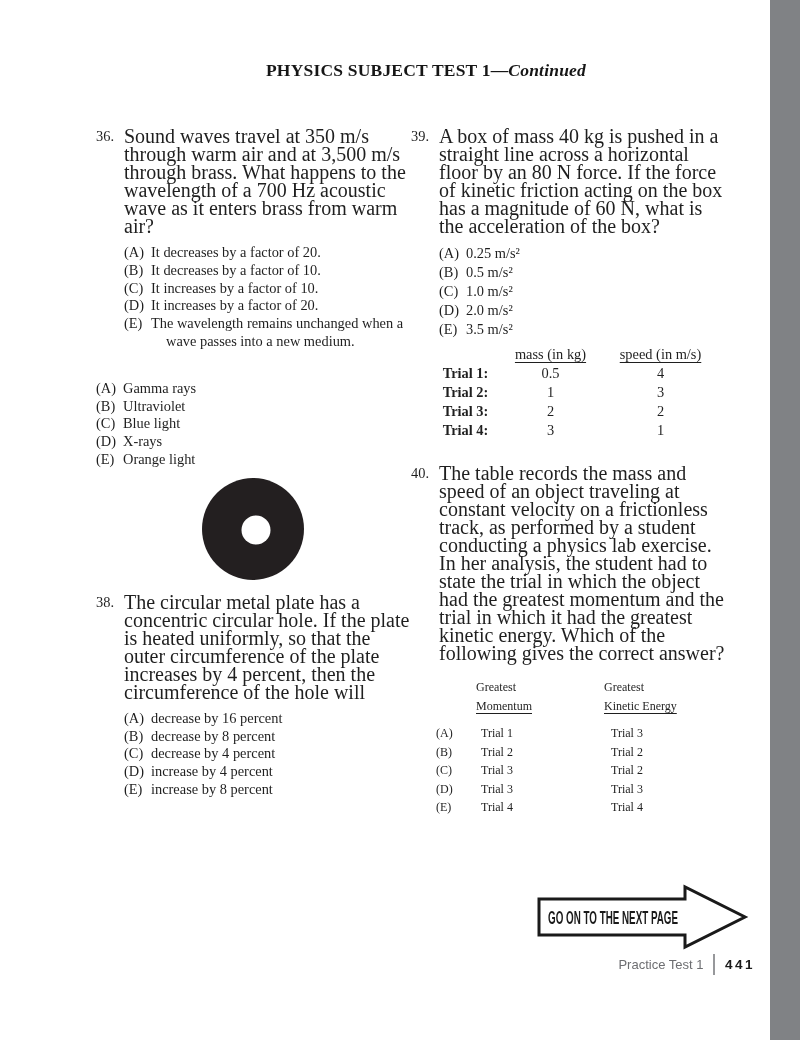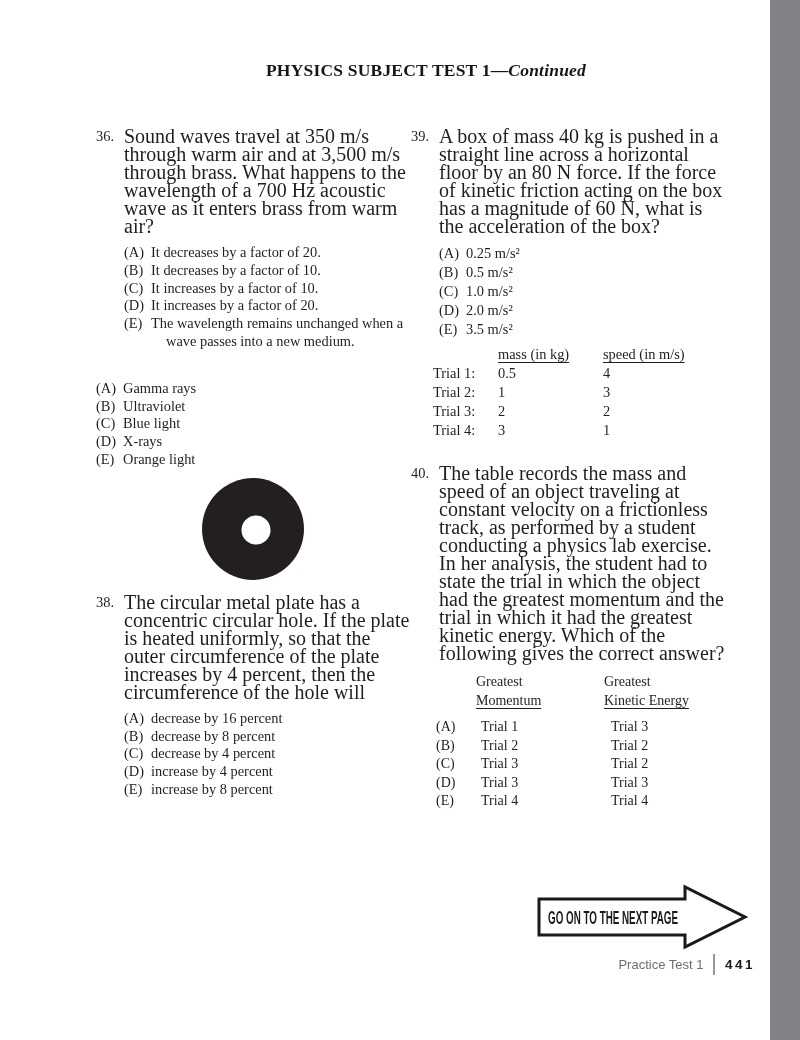--- a/index.html
+++ b/index.html
@@ -54,26 +54,26 @@
 
   .figure-wrap { margin: 8px 0 12px 105px; height: 104px; }
 
   
   .trial-table {
     margin-top: 6px;
     padding-left: 22px;
     font-size: 14.4px;
   }
   .t-row { display: grid; grid-template-columns: 65px 105px 115px; line-height: 19px; }
-  .t-label { text-align: left; }
-  .t-c { }
+  .t-label { text-align: center; font-weight: bold; }
+  .t-c { text-align: center; }
   .u { text-decoration: underline; text-underline-offset: 2.5px; }
 
   
-  .ans-table { margin-top: 10px; font-size: 14px; }
+  .ans-table { margin-top: 16px; font-size: 12px; }
   .a-head { display: grid; grid-template-columns: 45px 130px auto; padding-left: 20px; line-height: 19px; }
   .a-head .k { position: relative; left: -2px; }
   .a-row { display: grid; grid-template-columns: 45px 130px auto; padding-left: 25px; line-height: 18.6px; }
   .a-rows { margin-top: 8px; }
 
   .go-banner {
     position: absolute;
     left: 537px; top: 884px;
     width: 214px; height: 66px;
   }

